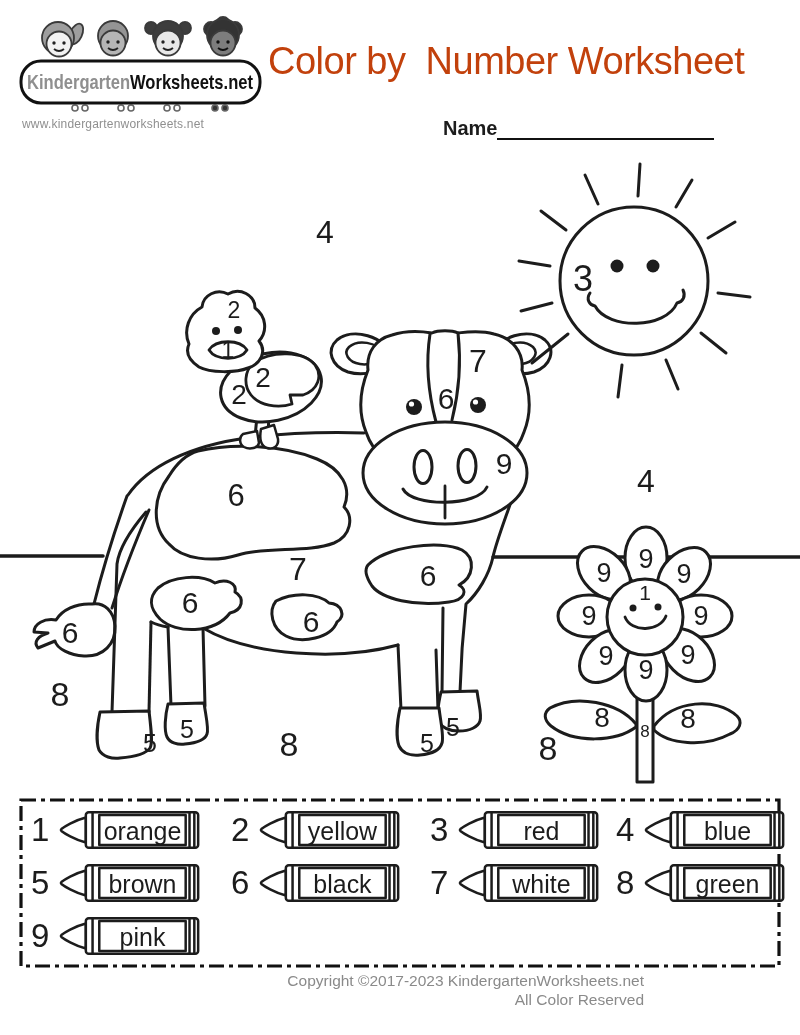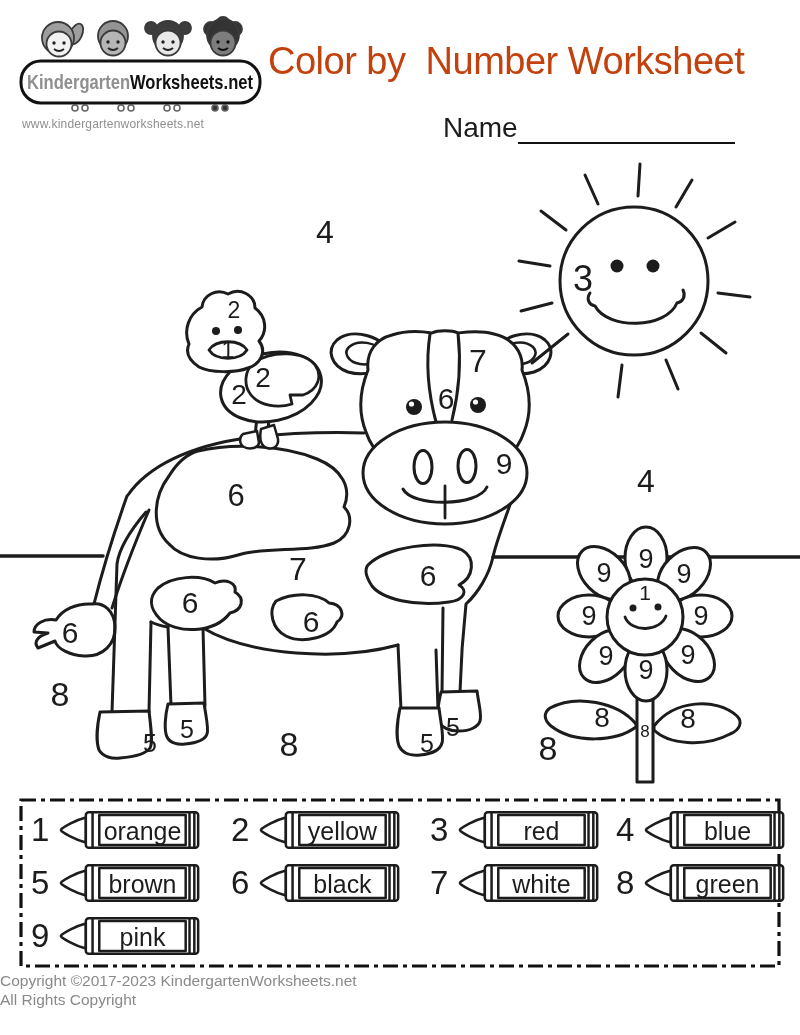--- a/index.html
+++ b/index.html
@@ -5,36 +5,36 @@
   html,body{margin:0;padding:0;}
   body{
     width:800px;height:1035px;position:relative;background:#fff;
     font-family:"Liberation Sans",sans-serif;color:#1c1c1c;overflow:hidden;
   }
   
   #logo-svg{position:absolute;left:18px;top:12px;}
   #site-url{position:absolute;left:22px;top:117px;font-size:12px;color:#8f8f8f;letter-spacing:.2px;}
   #page-title{position:absolute;left:268px;top:40px;font-size:38px;letter-spacing:-0.5px;color:#c2410c;white-space:pre;}
   #name-row{position:absolute;left:443px;top:112px;display:flex;align-items:flex-end;}
-  #name-row .lbl{font-size:28px;}
+  #name-row .lbl{font-size:20px;font-weight:bold;}
   #name-row .blank{display:inline-block;width:217px;height:26px;border-bottom:2.5px solid #111;}
   
   #scene-svg{position:absolute;left:0;top:0;}
   #scene-svg text{font-family:"Liberation Sans",sans-serif;fill:#1c1c1c;text-anchor:middle;dominant-baseline:central;}
   
   #color-key{position:absolute;left:19px;top:798px;width:762px;height:170px;box-sizing:border-box;}
   #key-border{position:absolute;left:0;top:0;}
   .key-grid{position:absolute;left:6px;top:5px;right:6px;display:grid;grid-template-columns:200px 199px 186px 1fr;grid-auto-rows:53px;}
   .key-item{display:flex;align-items:center;gap:3px;padding-left:6px;}
   .key-num{font-size:33px;min-width:24px;color:#1c1c1c;}
   .crayon{width:144px;height:48px;flex:none;}
   .crayon .ink{stroke:#1c1c1c;stroke-width:2.6;fill:#fff;stroke-linejoin:round;}
   .crayon text{font-size:26px;fill:#1c1c1c;text-anchor:middle;dominant-baseline:central;font-family:"Liberation Sans",sans-serif;}
   
-  #footer{position:absolute;left:0;top:971px;width:644px;text-align:left;color:#8a8a8a;font-size:15.5px;line-height:19px;}
+  #footer{position:absolute;left:0;top:971px;width:644px;text-align:right;color:#8a8a8a;font-size:15.5px;line-height:19px;}
 </style>
 </head>
 <body>
 
 <svg id="logo-svg" width="245" height="106" viewBox="0 0 245 106">
   <g stroke="#3a3a3a" stroke-width="1.8">
 
     <g>
       <ellipse cx="58" cy="22" rx="6" ry="11" transform="rotate(25 58 22)" fill="#9e9e9e"></ellipse>
       <circle cx="40" cy="26" r="16" fill="#9e9e9e"></circle>
@@ -372,14 +372,14 @@
             <line x1="142" y1="6.5" x2="142" y2="43.5"></line>
           </g>
           <text x="88" y="26">pink</text>
         </svg>
     </div>
   </div>
 </div>
 
 <div id="footer">
   <div>Copyright ©2017-2023 KindergartenWorksheets.net</div>
-  <div>All Rights Copyright</div>
+  <div>All Color Reserved</div>
 </div>
 
 </body></html>

